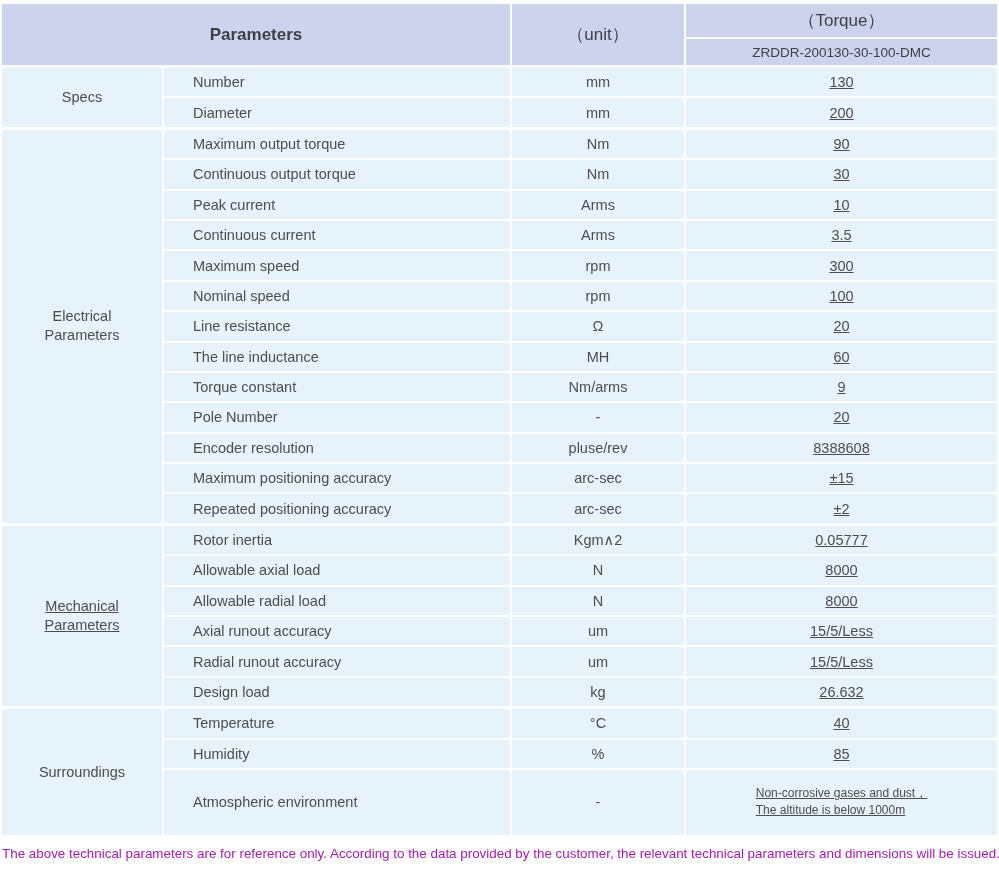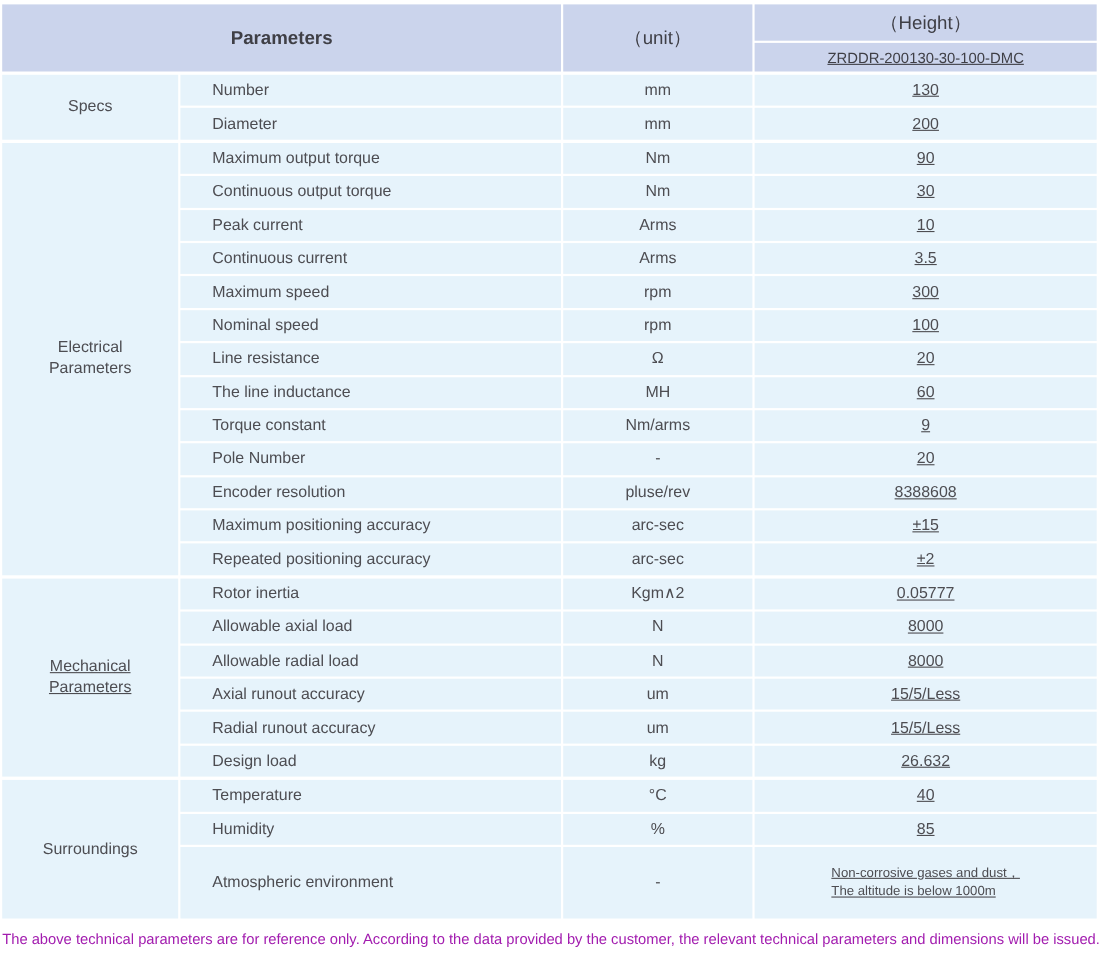--- a/index.html
+++ b/index.html
@@ -25,21 +25,21 @@
     background:var(--gap);
   }
   .h-cell{
     background:var(--header-bg);
     display:flex;align-items:center;justify-content:center;
     color:#3f3f46;
   }
   .h-params{grid-area:1 / 1 / 3 / 3;font-size:17px;font-weight:bold;}
   .h-unit{grid-area:1 / 3 / 3 / 4;font-size:17px;}
   .h-model{grid-area:1 / 4 / 2 / 5;font-size:17px;}
-  .h-model-name{grid-area:2 / 4 / 3 / 5;font-size:13.5px;text-decoration:underline;}
+  .h-model-name{grid-area:2 / 4 / 3 / 5;font-size:13.5px;}
   
   .section{
     display:grid;
     grid-template-columns:160px 346px 172px 1fr;
     grid-auto-rows:minmax(28.4px,auto);
     gap:2px;
     background:var(--gap);
     margin-top:3px;
   }
   .cat-cell{
@@ -69,21 +69,21 @@
   }
 </style>
 </head>
 <body>
 
 <div class="page">
   <div>
     <div class="header">
       <div class="h-cell h-params">Parameters</div>
       <div class="h-cell h-unit">（unit）</div>
-      <div class="h-cell h-model">（Height）</div>
+      <div class="h-cell h-model">（Torque）</div>
       <div class="h-cell h-model-name">ZRDDR-200130-30-100-DMC</div>
     </div>
     <div id="sections">
         <div class="section">
           <div class="cat-cell" style="grid-row: 1 / span 2;">Specs</div>
           <div class="cell name-cell">Number</div>
           <div class="cell unit-cell">mm</div>
           <div class="cell value-cell">130</div>
           <div class="cell name-cell">Diameter</div>
           <div class="cell unit-cell">mm</div>

